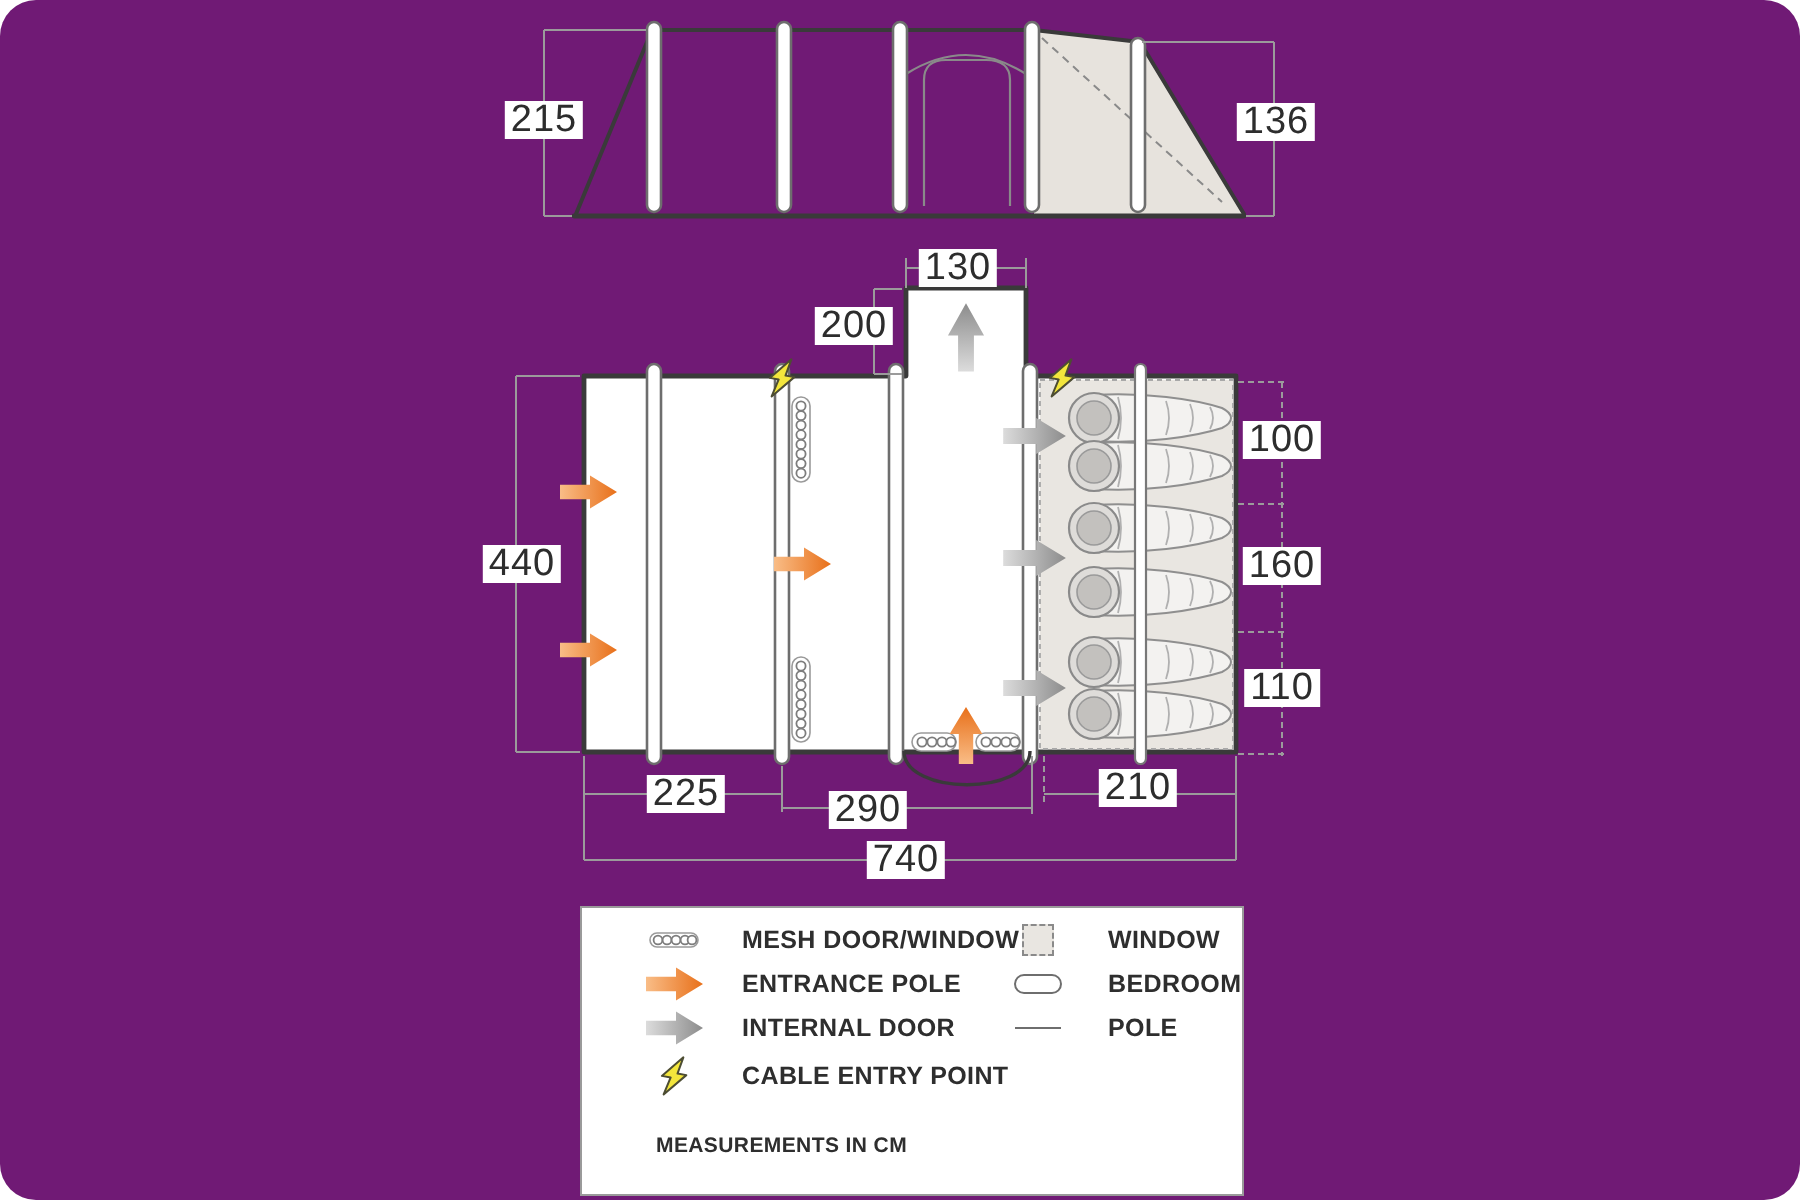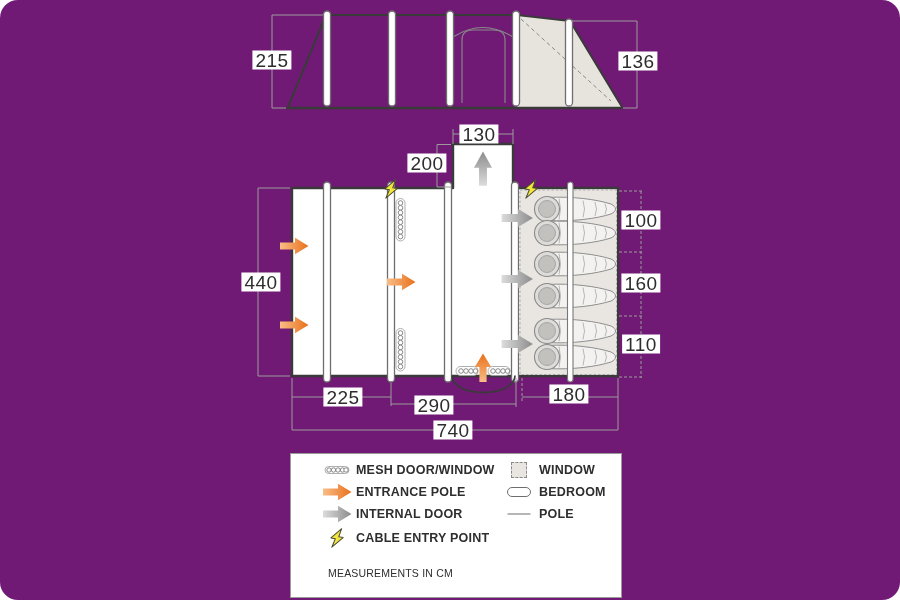--- a/index.html
+++ b/index.html
@@ -7,22 +7,22 @@
          font-family:"Liberation Sans", sans-serif;border-radius:18px;}
   svg{position:absolute;overflow:visible;}
   #elevation{left:230px;top:0;}
   #floorplan{left:230px;top:125px;}
   .dim-label{position:absolute;transform:translate(-50%,-50%);font-size:19px;line-height:1;
              color:#2d2d2d;background:#fff;padding:0 3px;letter-spacing:.5px;white-space:nowrap;}
   #legend{position:absolute;left:290px;top:453px;width:332px;height:145px;
           border:1.4px solid #9a9a9a;background:#fff;box-sizing:border-box;}
   .lg-icon{position:absolute;transform:translate(-50%,-50%);display:flex;align-items:center;justify-content:center;}
   .lg-label{position:absolute;transform:translateY(-50%);font-size:12.5px;font-weight:700;
-            color:#2e2e2e;letter-spacing:.2px;white-space:nowrap;}
-  .lg-note{position:absolute;font-size:10.5px;font-weight:400;color:#2e2e2e;letter-spacing:.2px;}
+            color:#2e2e2e;letter-spacing:.2px;white-space:nowrap;margin-left:15px;}
+  .lg-note{position:absolute;font-size:10.5px;font-weight:700;color:#2e2e2e;letter-spacing:.2px;}
   .bedroom-swatch{width:16px;height:16px;background:#e9e6e1;border:1.2px dashed #8a8a8a;box-sizing:border-box;}
   .airbeam-swatch{width:24px;height:10px;border:1.4px solid #6e6e6e;border-radius:6px;background:#fff;box-sizing:border-box;}
   .pole-swatch{width:23px;height:0;border-top:1.6px solid #6e6e6e;}
 </style>
 </head>
 <body>
 
 <div id="scene">
 
   <svg id="elevation" width="450" height="125" viewBox="0 0 450 125">
@@ -197,21 +197,21 @@
   <div class="dim-label" style="left:272px;top:60px">215</div>
   <div class="dim-label" style="left:638px;top:61px">136</div>
   <div class="dim-label" style="left:479px;top:134px">130</div>
   <div class="dim-label" style="left:427px;top:163px">200</div>
   <div class="dim-label" style="left:261px;top:282px">440</div>
   <div class="dim-label" style="left:641px;top:220px">100</div>
   <div class="dim-label" style="left:641px;top:283px">160</div>
   <div class="dim-label" style="left:641px;top:344px">110</div>
   <div class="dim-label" style="left:343px;top:397px">225</div>
   <div class="dim-label" style="left:434px;top:405px">290</div>
-  <div class="dim-label" style="left:569px;top:394px">180</div>
+  <div class="dim-label" style="left:569px;top:394px">210</div>
   <div class="dim-label" style="left:453px;top:430px">740</div>
 
   <div id="legend">
 
     <span class="lg-icon" style="left:46px;top:16px">
       <svg width="26" height="10" viewBox="0 0 26 10">
         <rect x="1" y="1.5" width="24" height="7" rx="3.5" fill="#fff" stroke="#9a9a9a" stroke-width=".8"></rect>
         <g fill="#fff" stroke="#7d7d7d" stroke-width=".9">
           <circle cx="5" cy="5" r="2.2"></circle>
             <circle cx="9.5" cy="5" r="2.2"></circle>

